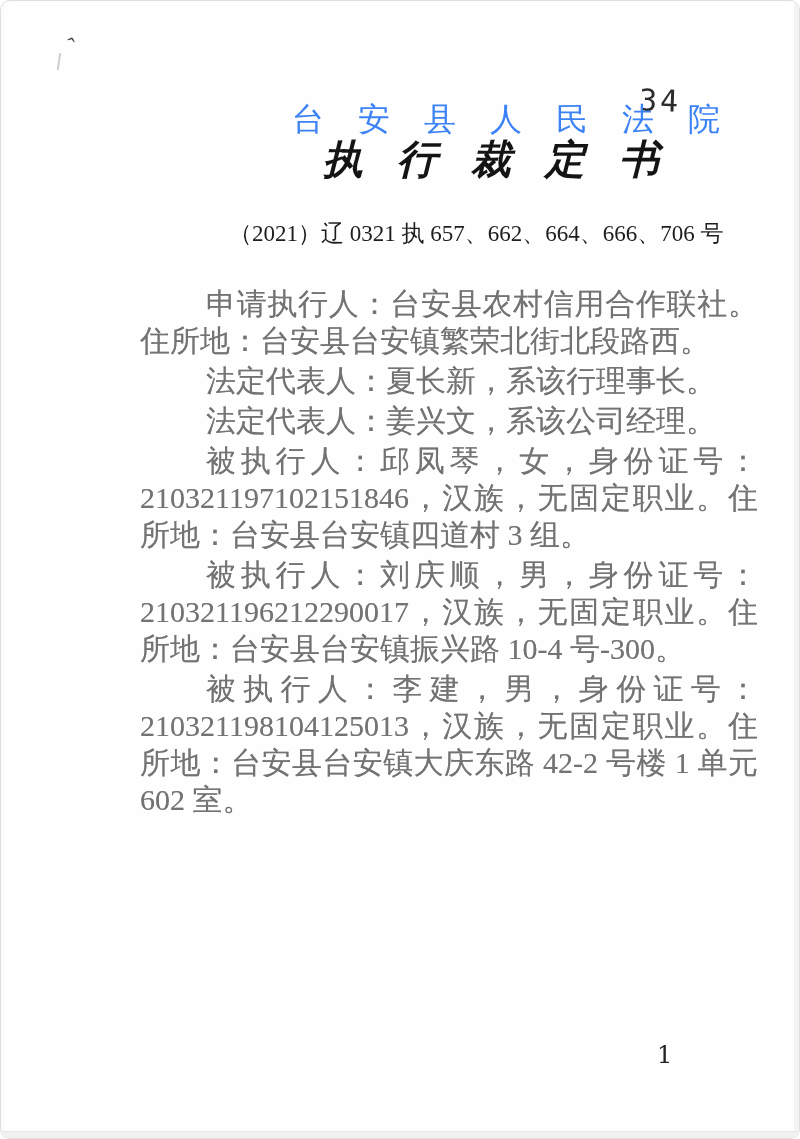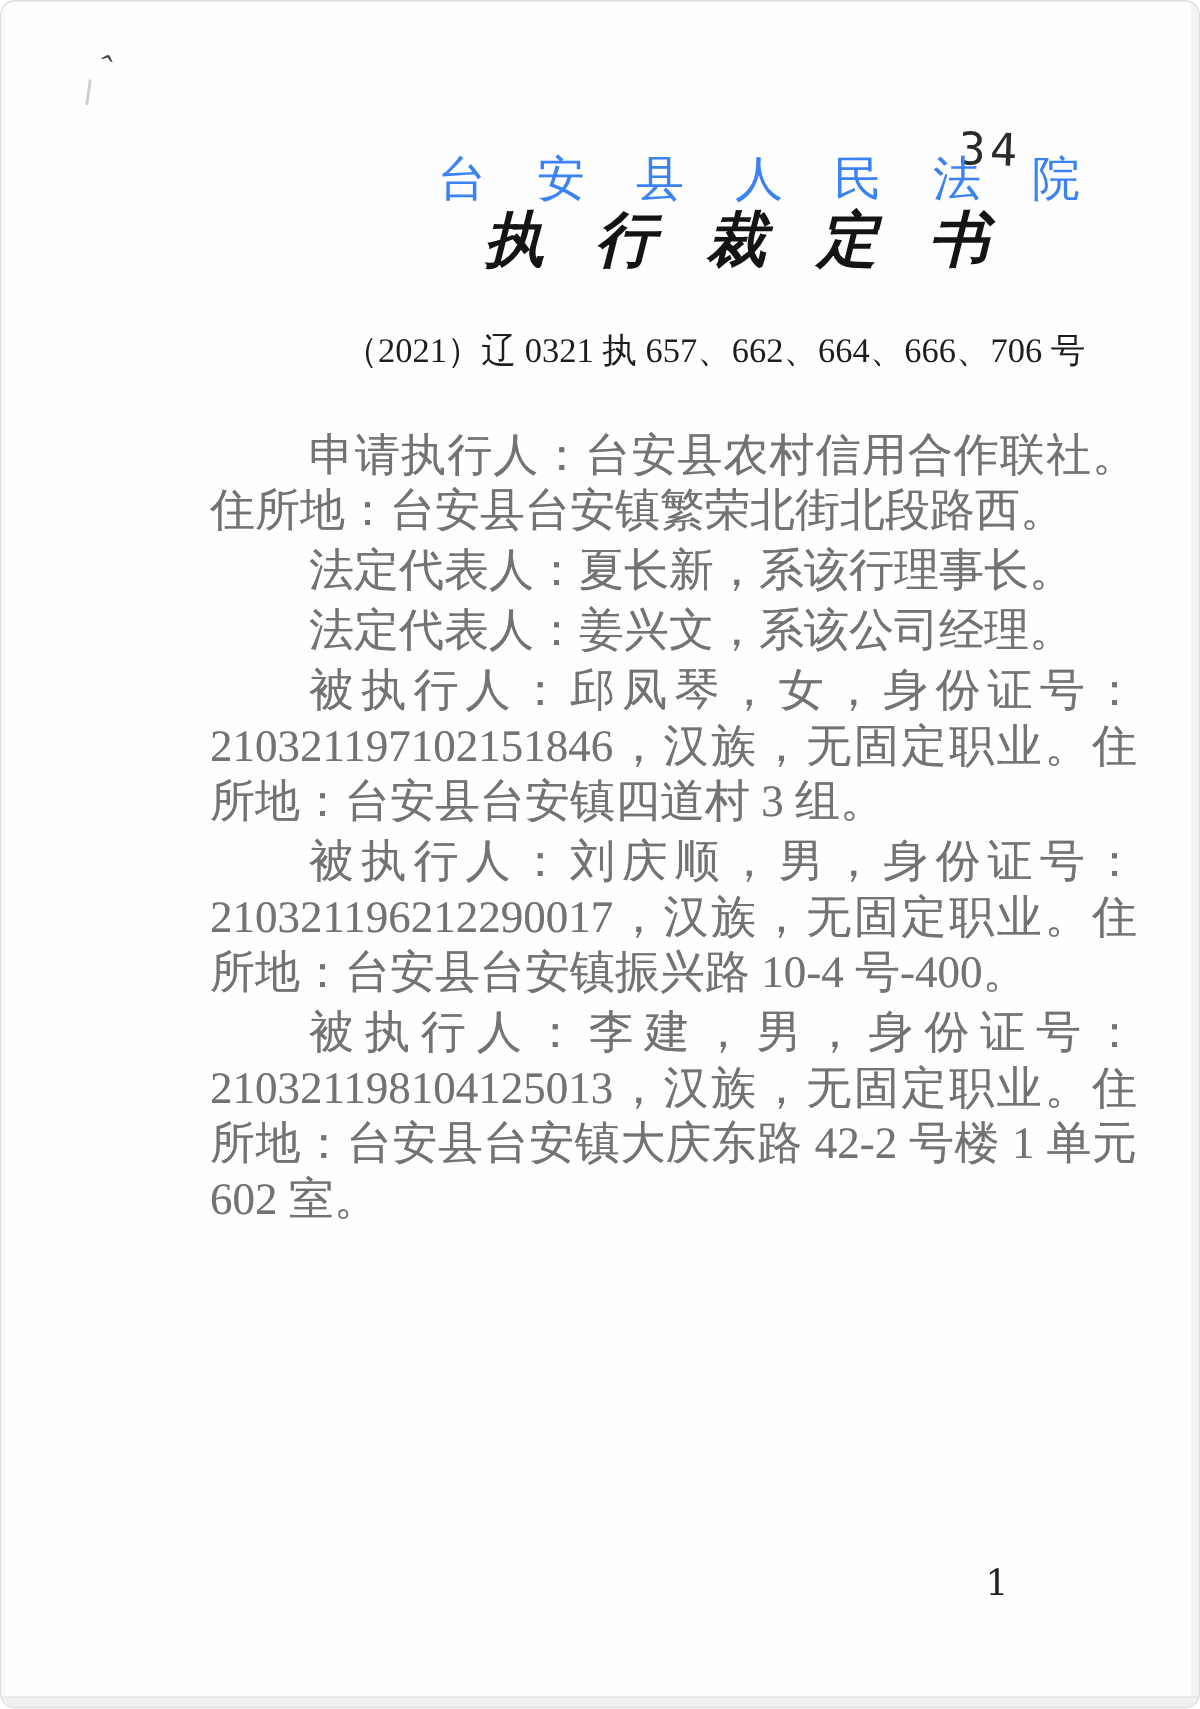--- a/index.html
+++ b/index.html
@@ -102,21 +102,21 @@
 
   <div class="doc-title">执 行 裁 定 书</div>
 
   <div class="case-number">（2021）辽 0321 执 657、662、664、666、706 号</div>
 
   <div class="doc-body">
       <p>申请执行人：台安县农村信用合作联社。住所地：台安县台安镇繁荣北街北段路西。</p>
       <p>法定代表人：夏长新，系该行理事长。</p>
       <p>法定代表人：姜兴文，系该公司经理。</p>
       <p>被执行人：邱凤琴，女，身份证号：210321197102151846，汉族，无固定职业。住所地：台安县台安镇四道村 3 组。</p>
-      <p>被执行人：刘庆顺，男，身份证号：210321196212290017，汉族，无固定职业。住所地：台安县台安镇振兴路 10-4 号-400。</p>
+      <p>被执行人：刘庆顺，男，身份证号：210321196212290017，汉族，无固定职业。住所地：台安县台安镇振兴路 10-4 号-300。</p>
       <p>被执行人：李建，男，身份证号：210321198104125013，汉族，无固定职业。住所地：台安县台安镇大庆东路 42-2 号楼 1 单元 602 室。</p>
     </div>
 
   <div class="page-number">1</div>
 
   <div class="edge-left"></div>
   <div class="edge-right"></div>
   <div class="edge-bottom"></div>
 </div>
 

